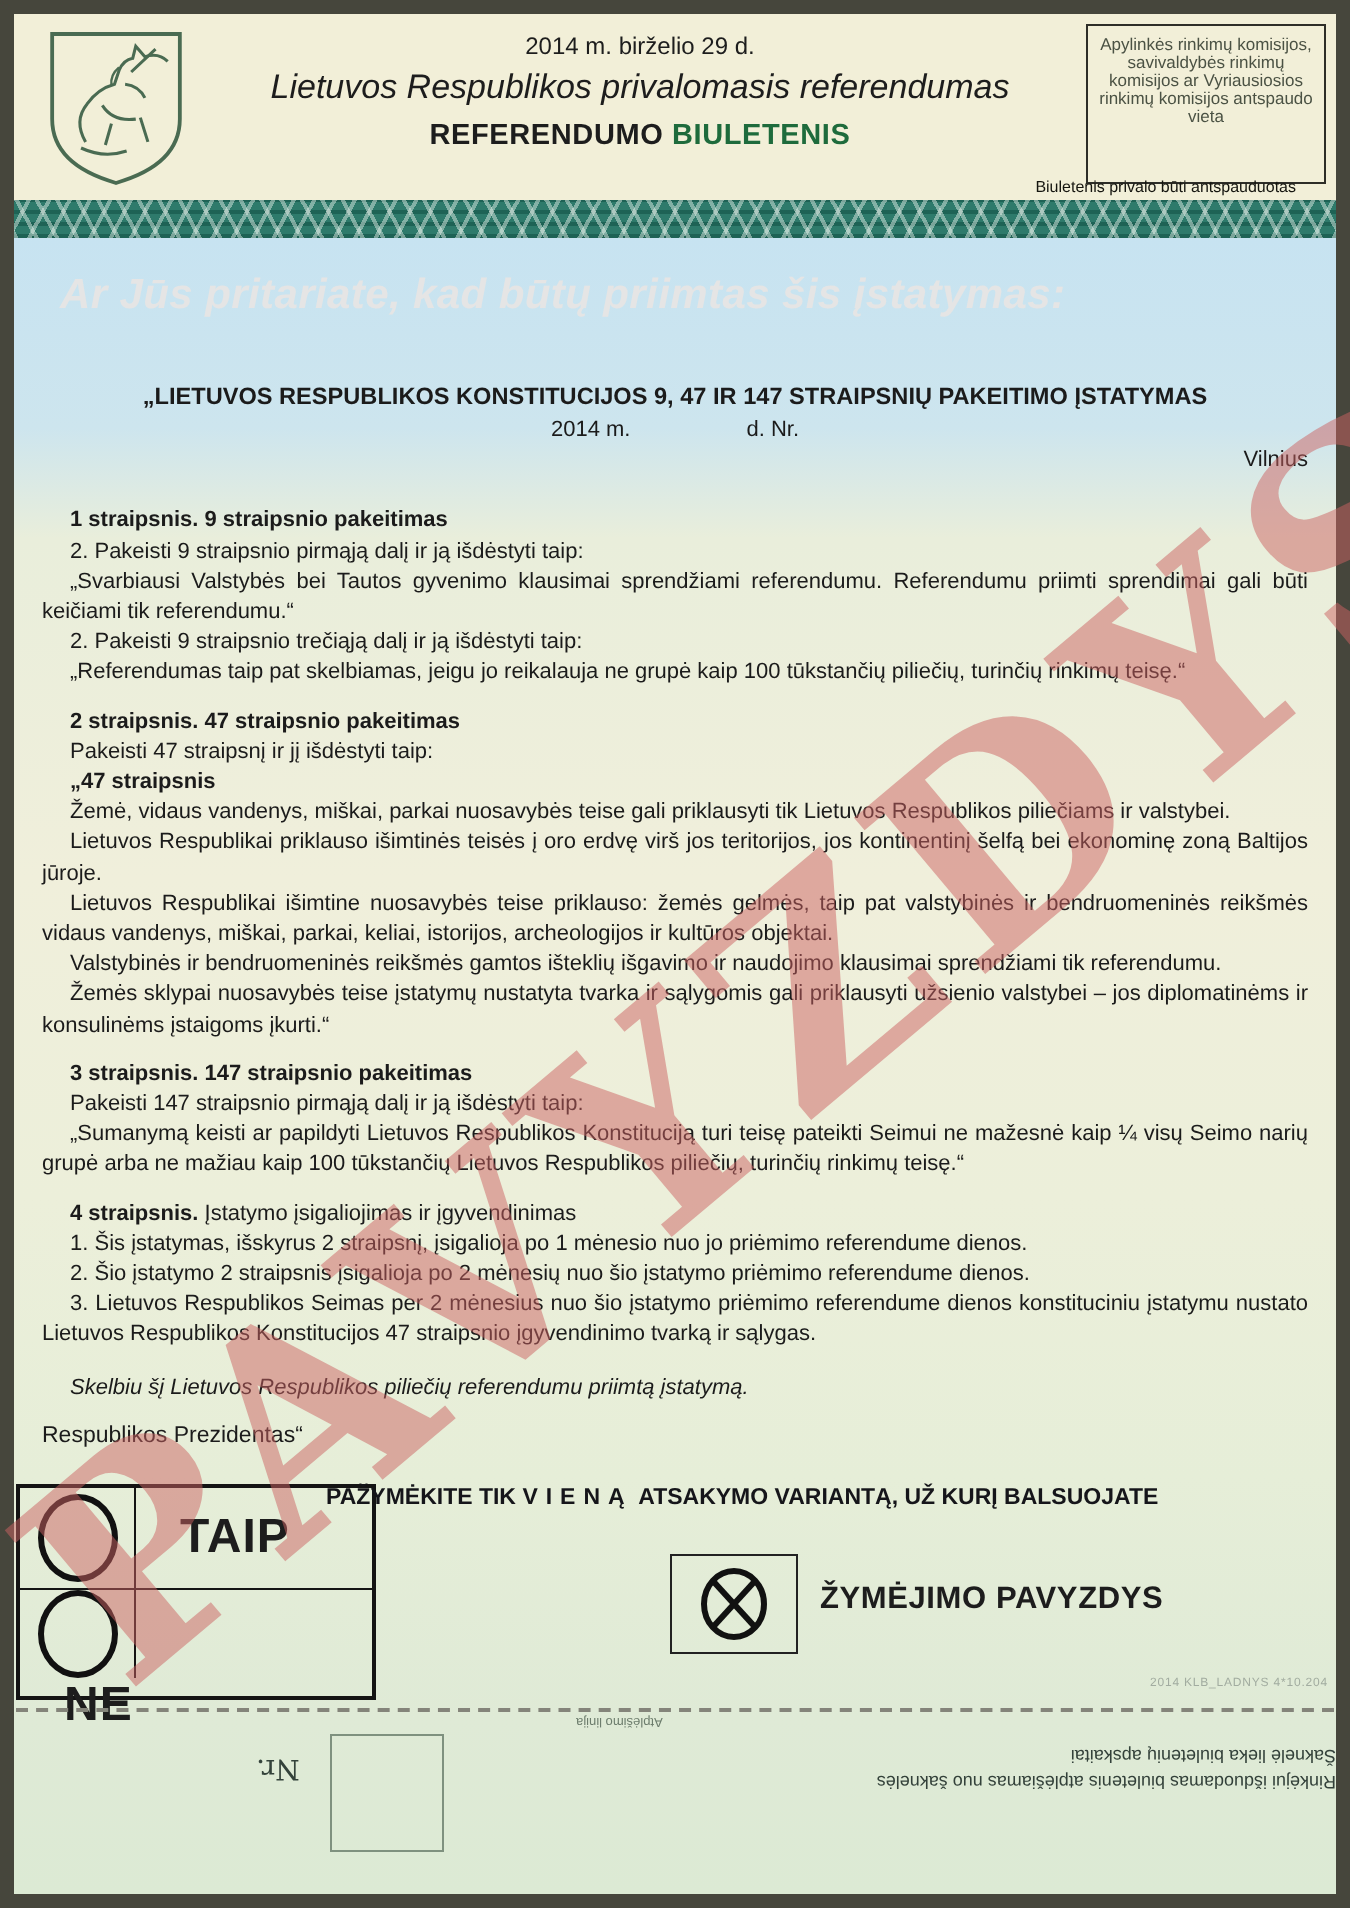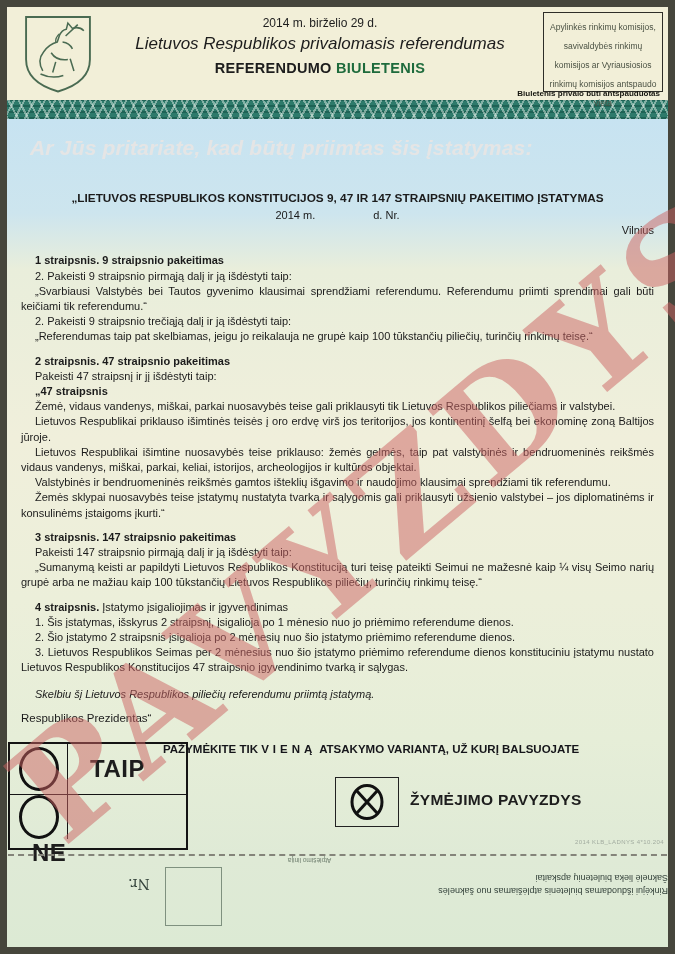--- a/index.html
+++ b/index.html
@@ -15,22 +15,22 @@
   .main-bg{position:absolute;left:7px;right:7px;top:119px;bottom:7px;
      background:linear-gradient(180deg,#c7e3f1 0px,#cde5ee 95px,#e9eedb 150px,#f0efdb 320px,#ecefda 480px,#e6eed8 620px,#dfead6 740px,#dcead4 828px);}
   
   .coat{position:absolute;left:20px;top:12px;width:76px;height:86px;}
   .hdr-center{position:absolute;left:110px;width:420px;top:16px;text-align:center;}
   .hdr-date{font-size:12px;}
   .hdr-sub{font-size:17px;margin-top:4px;font-style:italic;}
   .hdr-ballot{font-size:14.5px;font-weight:bold;margin-top:6px;letter-spacing:.3px;}
   .hdr-ballot .green{color:#1e6b3c;}
   .stamp-box{position:absolute;left:543px;top:12px;width:112px;height:68px;border:1px solid #2e2e28;
-     font-size:8.5px;line-height:19px;text-align:center;color:#4b5244;padding:5px 3px;}
-  .stamp-note{position:absolute;right:15px;top:89px;font-size:8px;font-weight:bold;color:#15150f;}
+     font-size:8.5px;line-height:9px;text-align:center;color:#4b5244;padding:5px 3px;}
+  .stamp-note{position:absolute;right:27px;top:89px;font-size:8px;font-weight:normal;color:#15150f;}
   
   .question{position:absolute;left:30px;top:136px;font-size:21px;font-weight:bold;font-style:italic;
      letter-spacing:.2px;color:#e5e5e5;}
   
   .law{position:absolute;left:21px;right:21px;top:191px;font-size:11px;line-height:15.2px;
      text-align:justify;color:#1b1b1b;}
   .law .title{text-align:center;font-weight:bold;font-size:11.8px;line-height:15px;margin-bottom:2px;}
   .law .dateline{text-align:center;}
   .law .dateline .gap{display:inline-block;width:58px;}
   .law .city{text-align:right;margin-bottom:15px;}

